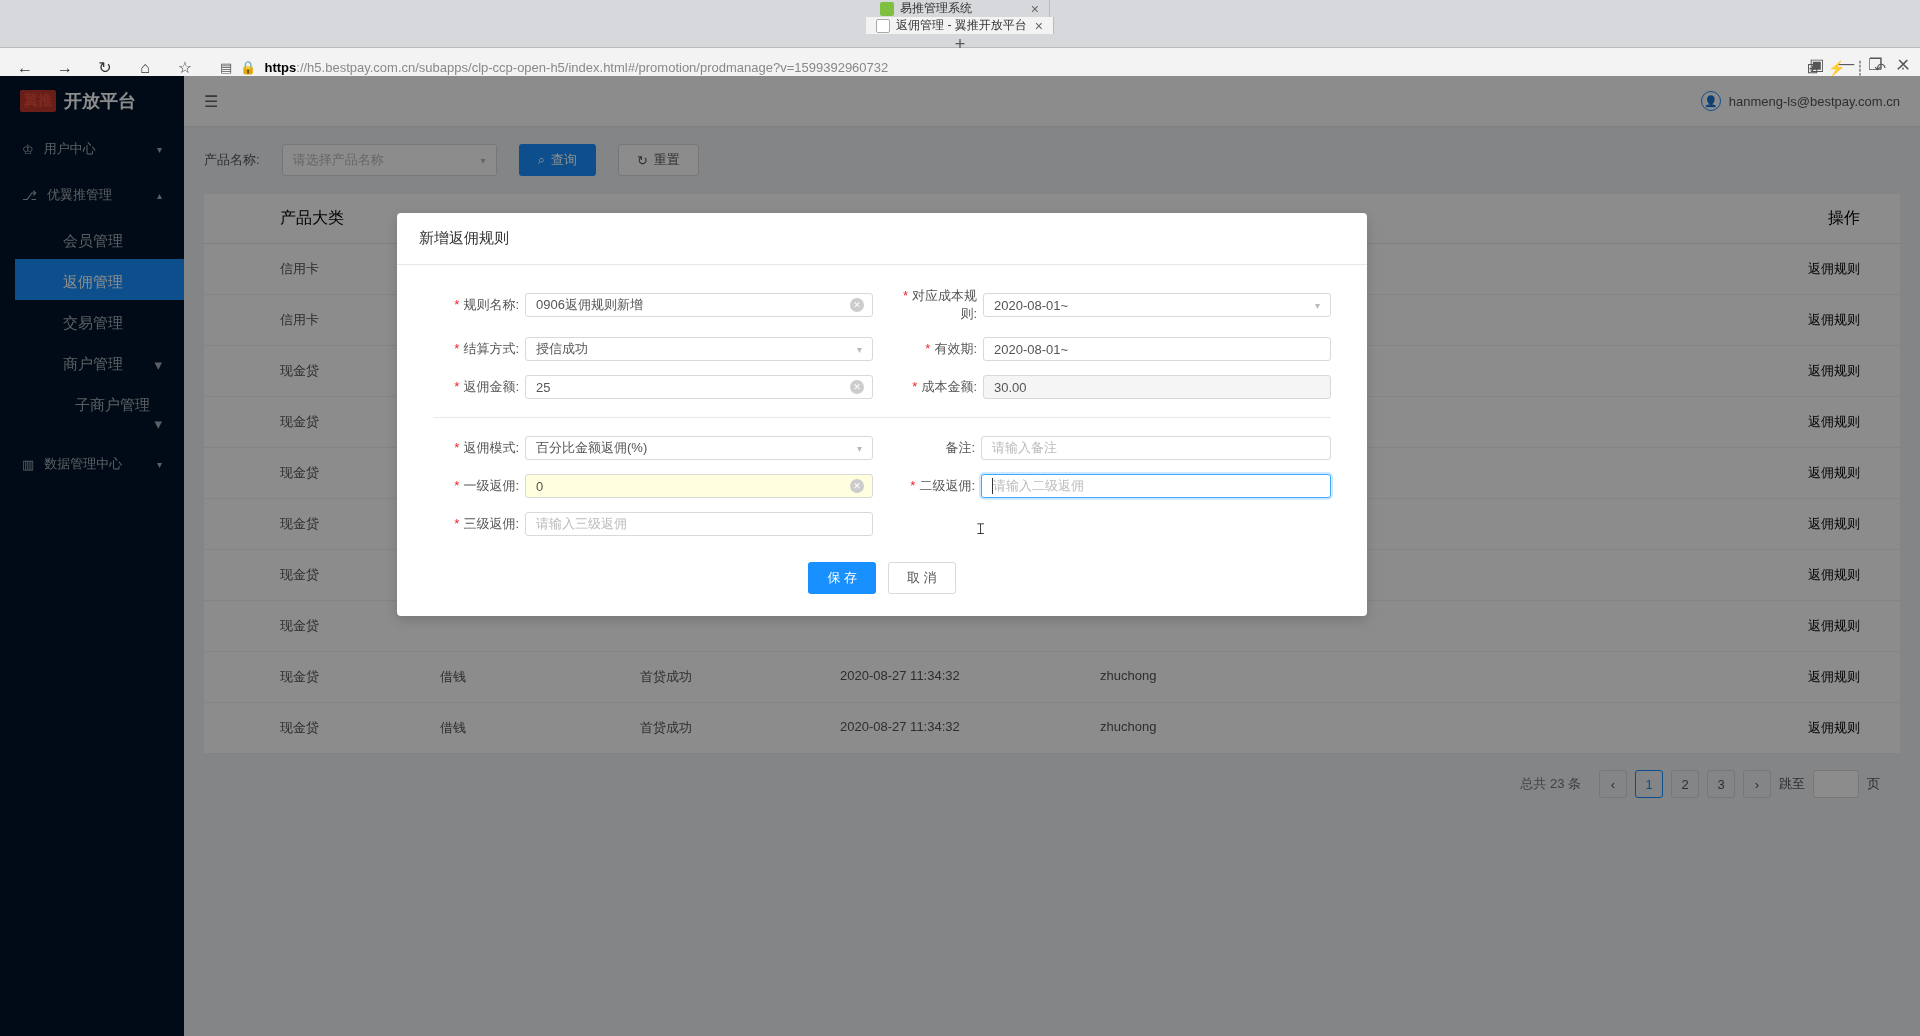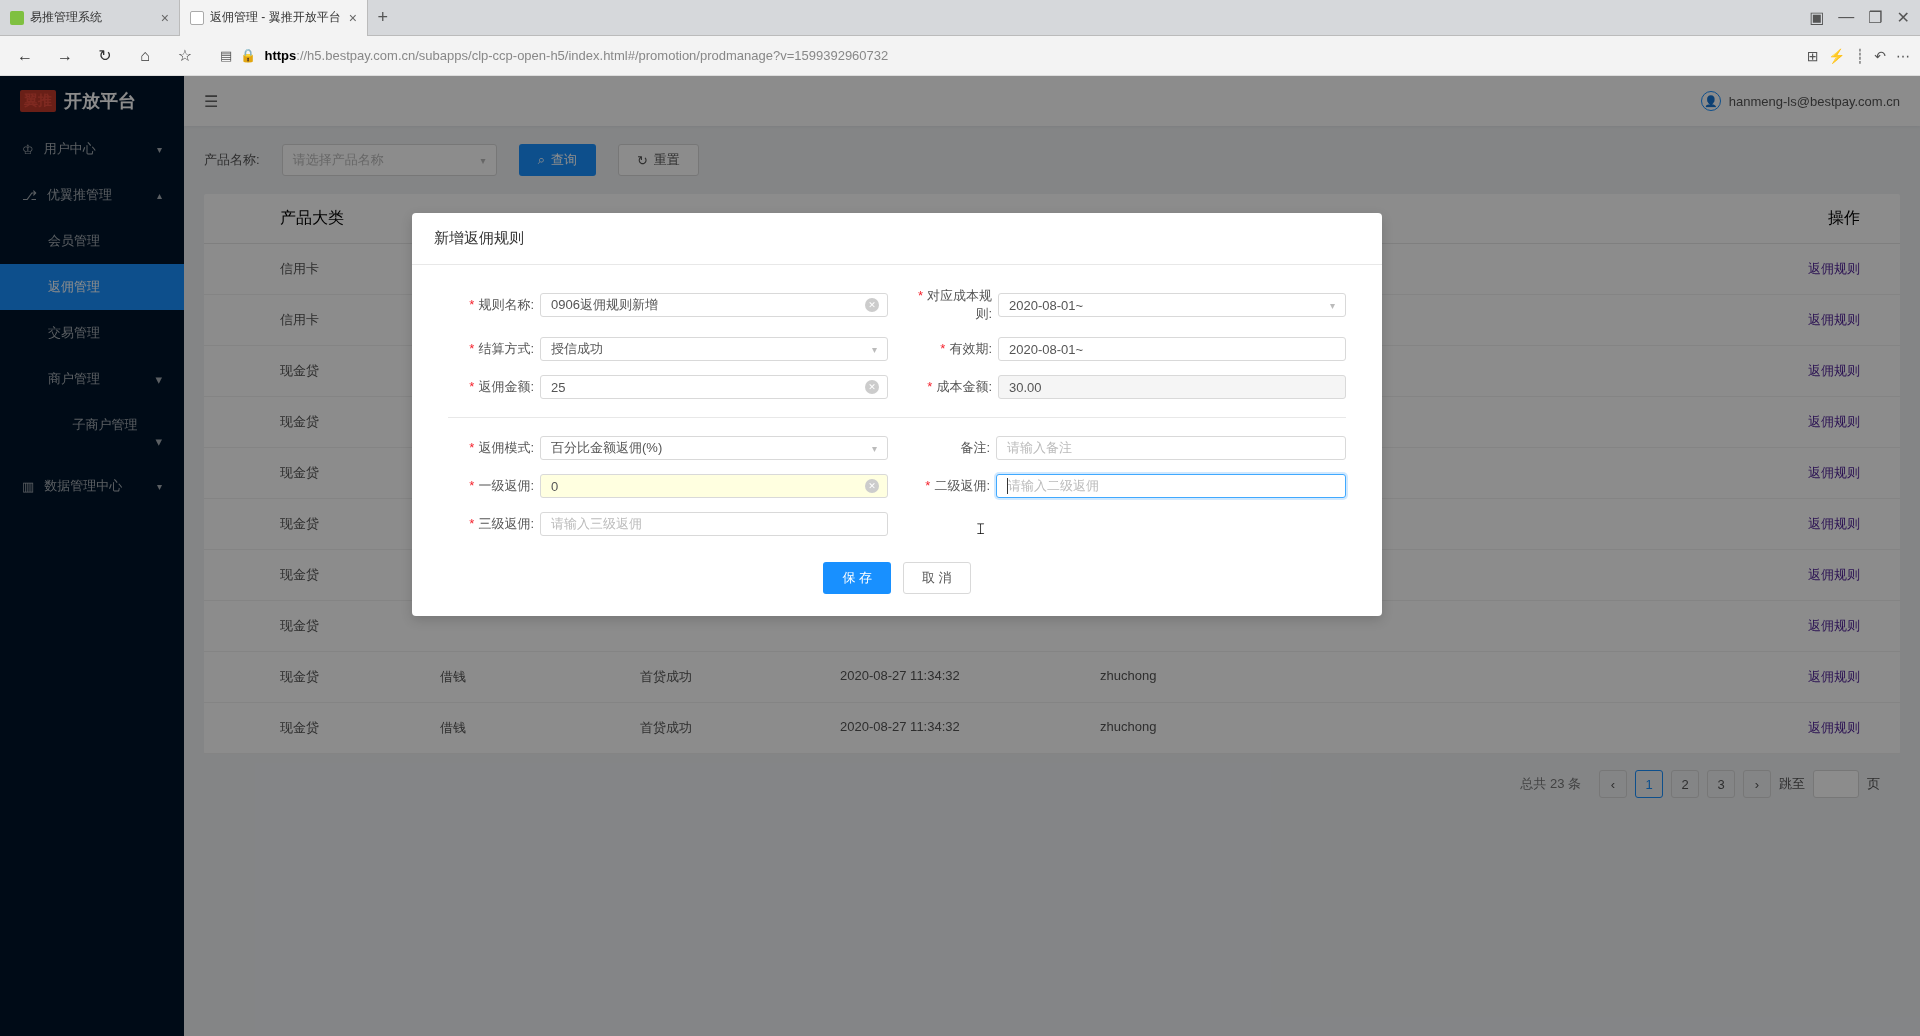--- a/index.html
+++ b/index.html
@@ -1,19 +1,19 @@
 <!DOCTYPE html>
 <html><head>
   <meta charset="utf-8">
   <style>
     * { margin: 0; padding: 0; box-sizing: border-box; font-family: "Microsoft YaHei", Arial, sans-serif; }
     body { background: #f0f2f5; width: 1920px; height: 1036px; overflow: hidden; position: relative; }
     
     
-    .browser-chrome { background: #d6d8db; height: 36px; display: flex; align-items: center; border-bottom: 1px solid #bbb; }
+    .browser-chrome { background: #d6d8db; height: 48px; display: flex; align-items: center; border-bottom: 1px solid #bbb; flex-direction: column; }
     .tab { display: flex; align-items: center; padding: 0 10px; height: 36px; min-width: 180px; max-width: 200px; border-right: 1px solid #bbb; font-size: 12px; color: #333; position: relative; }
     .tab.active { background: #f3f3f3; }
     .tab .favicon { width: 14px; height: 14px; margin-right: 6px; background: #7fc040; border-radius: 2px; display: inline-block; flex-shrink: 0; }
     .tab .favicon.doc { background: #fff; border: 1px solid #aaa; }
     .tab .title { flex: 1; white-space: nowrap; overflow: hidden; text-overflow: ellipsis; }
     .tab .close { margin-left: 8px; color: #666; cursor: pointer; font-size: 14px; }
     .new-tab { width: 30px; text-align: center; color: #555; font-size: 18px; }
     .chrome-right { margin-left: auto; display: flex; gap: 14px; padding-right: 10px; color: #555; }
     
     .nav-bar { background: #f3f3f3; height: 40px; display: flex; align-items: center; padding: 0 10px; gap: 10px; border-bottom: 1px solid #ddd; }
@@ -26,21 +26,21 @@
     .nav-right span { font-size: 14px; }
     .bolt { color: #f5a623; }
     
     
     .app { position: absolute; top: 76px; left: 0; right: 0; bottom: 0; display: flex; }
     .sidebar { width: 184px; background: #00152a; color: #a6adb4; display: flex; flex-direction: column; }
     .logo { height: 50px; display: flex; align-items: center; padding: 0 20px; font-size: 18px; color: #fff; gap: 8px; font-weight: 600; }
     .logo .red { color: #e74c3c; background: #c0392b; padding: 2px 4px; font-size: 14px; border-radius: 2px;}
     .menu-item { padding: 14px 22px; font-size: 13px; display: flex; align-items: center; gap: 10px; cursor: pointer; position: relative; }
     .menu-item .chev { margin-left: auto; font-size: 10px; transform: rotate(0); }
-    .submenu-item { padding: 14px 22px 14px 48px; font-size: 13px; cursor: pointer; }
+    .submenu-item { padding: 14px 22px 8px 48px; font-size: 15px; cursor: pointer; margin-left: 15px; }
     .submenu-item.active { background: #1890ff; color: #fff; }
     
     .main { flex: 1; background: #f0f2f5; position: relative; overflow: hidden; }
     .header { height: 50px; background: #fff; display: flex; align-items: center; padding: 0 20px; box-shadow: 0 1px 3px rgba(0,0,0,.05); }
     .header .collapse { font-size: 16px; color: #666; cursor: pointer; }
     .header .user { margin-left: auto; display: flex; align-items: center; gap: 8px; color: #555; font-size: 13px; }
     
     .content { padding: 18px 20px; }
     .filter-bar { display: flex; align-items: center; gap: 22px; margin-bottom: 18px; }
     .filter-label { font-size: 13px; color: #555; }
@@ -54,31 +54,31 @@
     .th-row { display: flex; padding: 14px 0; border-bottom: 1px solid #e8e8e8; }
     .td-row { display: flex; padding: 16px 0; border-bottom: 1px solid #f0f0f0; font-size: 13px; color: #555; }
     .cell { padding: 0 16px; }
     .c0 { width: 60px; }
     .c1 { width: 160px; }
     .c2 { width: 200px; }
     .c3 { width: 200px; }
     .c4 { width: 260px; }
     .c5 { width: 200px; }
     .c6 { flex: 1; text-align: right; padding-right: 40px;}
-    .link { color: #4c1d95; cursor: pointer; }
+    .link { color: #000000; cursor: pointer; }
     
     .pagination { display: flex; align-items: center; gap: 8px; justify-content: flex-end; padding: 16px 20px; font-size: 13px; color: #555; }
     .pg-total { margin-right: 10px; color: #777; }
     .pg-btn { min-width: 28px; height: 28px; border: 1px solid #d9d9d9; border-radius: 3px; display: inline-flex; align-items: center; justify-content: center; cursor: pointer; padding: 0 6px; }
     .pg-btn.active { border-color: #1890ff; color: #1890ff; }
     .pg-input { width: 46px; height: 28px; border: 1px solid #d9d9d9; border-radius: 3px; text-align: center; }
     
     
     .overlay { position: absolute; top: 76px; left: 0; right: 0; bottom: 0; background: rgba(0,0,0,.45); }
-    .modal { position: absolute; top: 213px; left: 412px; width: 970px; background: #fff; border-radius: 4px; box-shadow: 0 4px 12px rgba(0,0,0,.15); }
+    .modal { position: absolute; top: 213px; left: 397px; width: 970px; background: #fff; border-radius: 4px; box-shadow: 0 4px 12px rgba(0,0,0,.15); }
     .modal-header { padding: 16px 22px; border-bottom: 1px solid #e8e8e8; font-size: 15px; color: #333; }
     .modal-body { padding: 22px 36px; }
     .form-grid { display: flex; flex-wrap: wrap; gap: 14px 18px; }
     .form-row { display: flex; align-items: center; }
     .form-row.half { width: calc(50% - 9px); }
     .fl { width: 92px; text-align: right; font-size: 13px; color: #555; position: relative; padding-right: 6px; }
     .fl.req:before { content: "*"; color: #f5222d; margin-right: 4px; }
     .input, .select { flex: 1; height: 24px; border: 1px solid #d9d9d9; border-radius: 3px; padding: 0 10px; font-size: 13px; color: #555; display: flex; align-items: center; background: #fff; position: relative; }
     .select .arr { position: absolute; right: 10px; color: #bbb; font-size: 10px; }
     .input .clr { position: absolute; right: 8px; width: 14px; height: 14px; background: #ccc; border-radius: 50%; color: #fff; font-size: 9px; display: flex; align-items: center; justify-content: center; }

